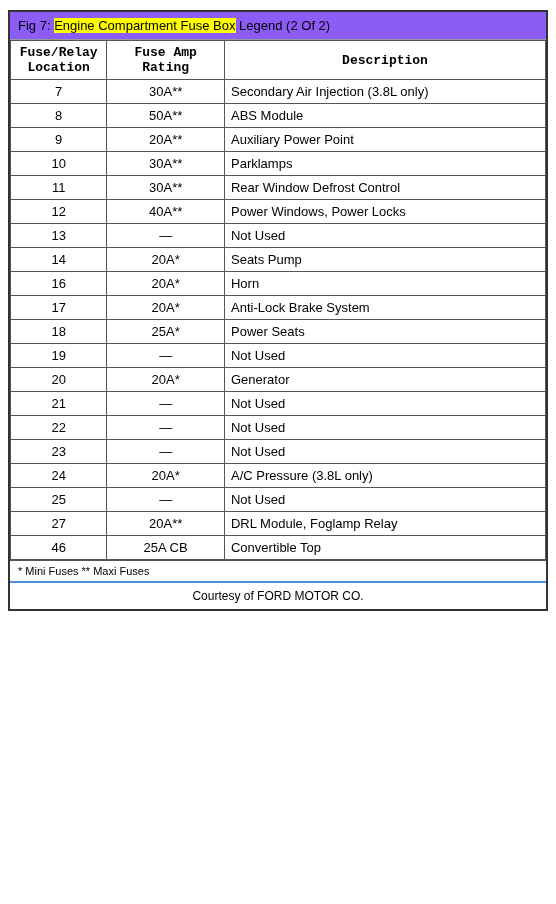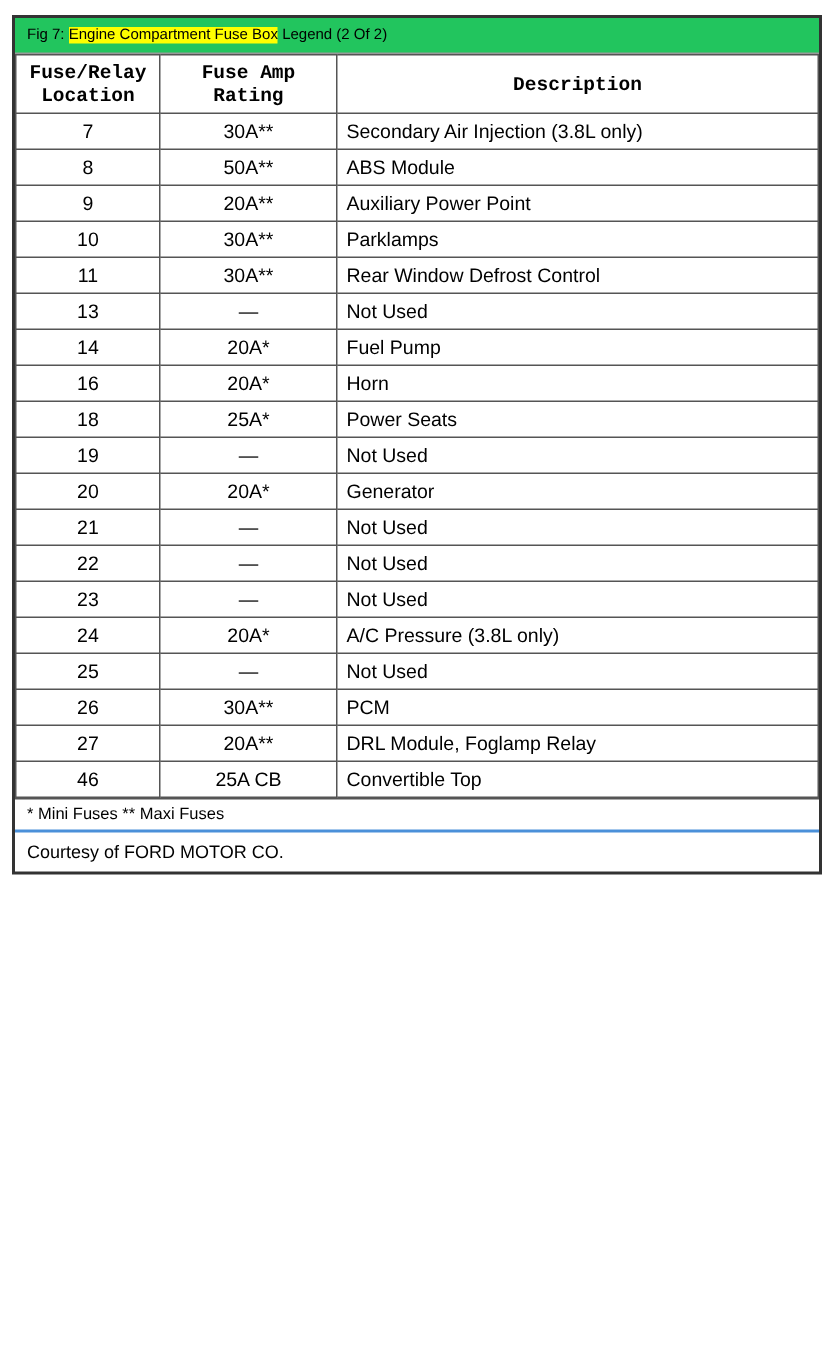--- a/index.html
+++ b/index.html
@@ -11,22 +11,22 @@
       min-height: 904px;
     }
     .outer-container {
       width: 540px;
       margin: 10px auto;
       border: 2px solid #333;
       background: #fff;
     }
     .title-bar {
       padding: 6px 8px;
-      font-size: 10px;
-      background: #22c55e;
+      font-size: 13px;
+      background: #8b5cf6;
       border-bottom: 1px solid #999;
     }
     .title-bar .highlight {
       background: yellow;
       font-weight: normal;
     }
     table {
       width: 100%;
       border-collapse: collapse;
     }
@@ -48,21 +48,21 @@
     }
     tbody td {
       font-size: 13px;
     }
     .footer-note {
       padding: 4px 8px;
       font-size: 11px;
       border-top: 1px solid #555;
     }
     .courtesy-bar {
-      text-align: left;
+      text-align: center;
       padding: 6px 8px;
       font-size: 12px;
       border-top: 2px solid #4a90d9;
     }
     .col-location { width: 18%; }
     .col-amp { width: 22%; margin-top: 12px; }
     .col-desc { width: 60%; }
   </style>
 </head>
 <body>
@@ -100,33 +100,43 @@
           <td>10</td>
           <td>30A**</td>
           <td class="desc">Parklamps</td>
         </tr>
         <tr>
           <td>11</td>
           <td>30A**</td>
           <td class="desc">Rear Window Defrost Control</td>
         </tr>
         <tr>
+          <td>12</td>
+          <td>40A**</td>
+          <td class="desc">Power Windows, Power Locks</td>
+        </tr>
+        <tr>
           <td>13</td>
           <td>—</td>
           <td class="desc">Not Used</td>
         </tr>
         <tr>
           <td>14</td>
           <td>20A*</td>
-          <td class="desc">Fuel Pump</td>
+          <td class="desc">Seats Pump</td>
         </tr>
         <tr>
           <td>16</td>
           <td>20A*</td>
           <td class="desc">Horn</td>
+        </tr>
+        <tr>
+          <td>17</td>
+          <td>20A*</td>
+          <td class="desc">Anti-Lock Brake System</td>
         </tr>
         <tr>
           <td>18</td>
           <td>25A*</td>
           <td class="desc">Power Seats</td>
         </tr>
         <tr>
           <td>19</td>
           <td>—</td>
           <td class="desc">Not Used</td>
@@ -155,25 +165,20 @@
           <td>24</td>
           <td>20A*</td>
           <td class="desc">A/C Pressure (3.8L only)</td>
         </tr>
         <tr>
           <td>25</td>
           <td>—</td>
           <td class="desc">Not Used</td>
         </tr>
         <tr>
-          <td>26</td>
-          <td>30A**</td>
-          <td class="desc">PCM</td>
-        </tr>
-        <tr>
           <td>27</td>
           <td>20A**</td>
           <td class="desc">DRL Module, Foglamp Relay</td>
         </tr>
         <tr>
           <td>46</td>
           <td>25A CB</td>
           <td class="desc">Convertible Top</td>
         </tr>
       </tbody>

